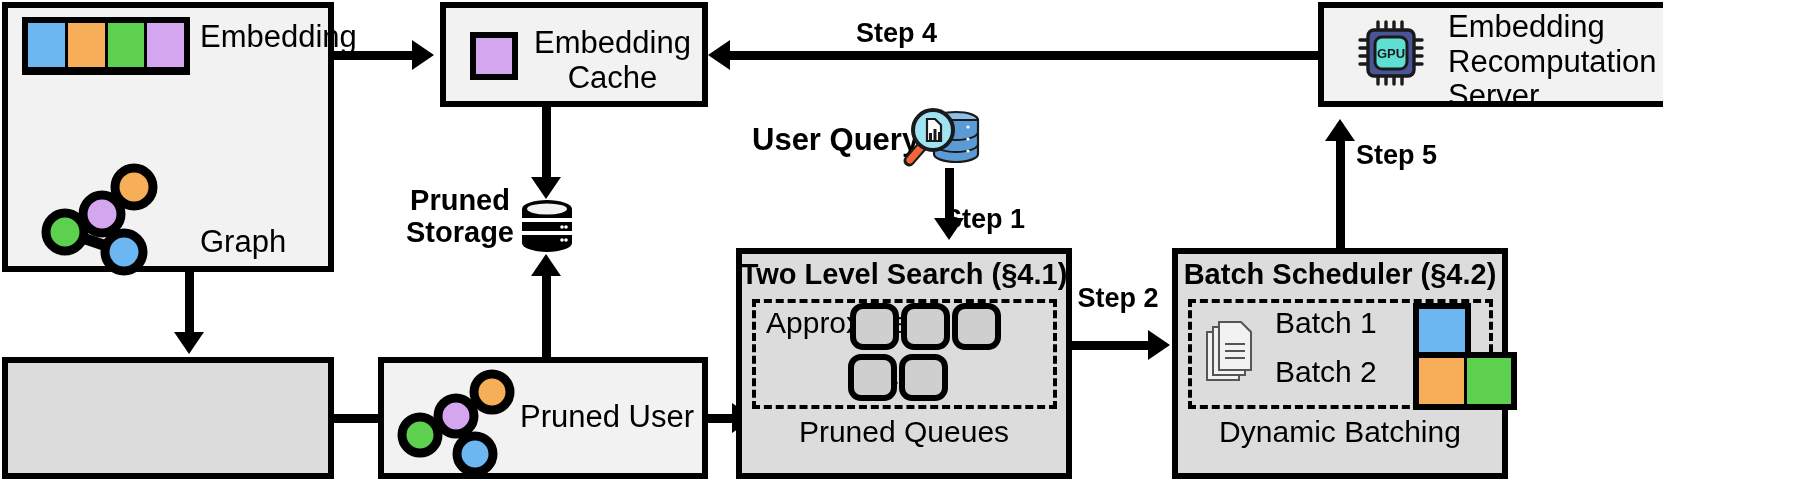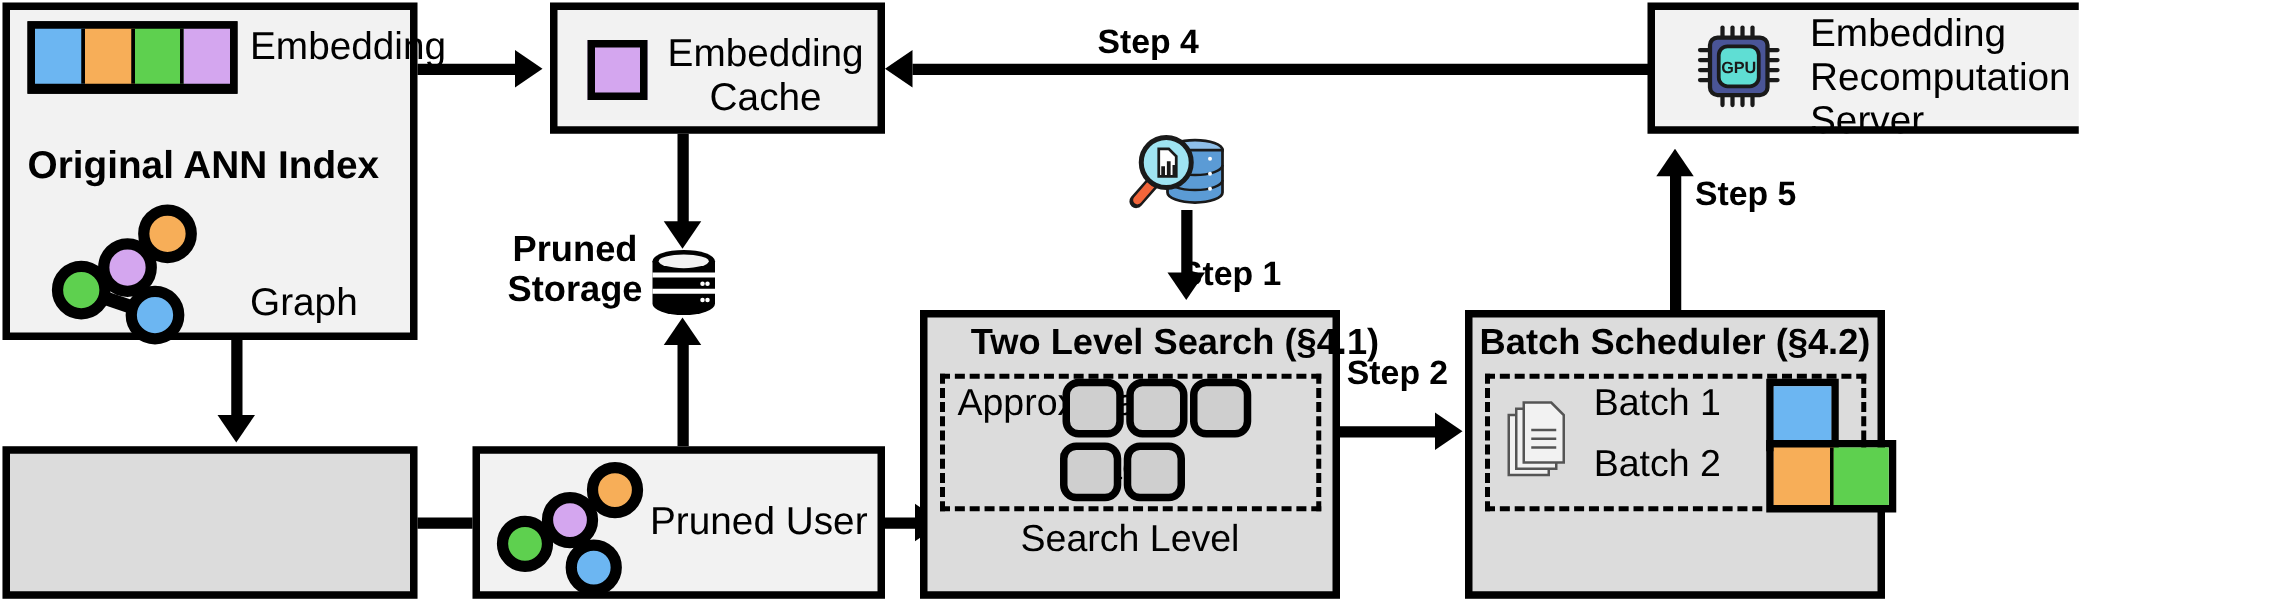--- a/index.html
+++ b/index.html
@@ -129,21 +129,20 @@
 
   <div class="strip" style="left:22px; top:17px; width:168px; height:58px;">
     <i class="cell" style="background:#6cb6f2;"></i>
     <i class="cell" style="background:#f7ae58;"></i>
     <i class="cell" style="background:#5ed04f;"></i>
     <i class="cell" style="background:#d4a6ef;"></i>
   </div>
 
   <div class="lbl" style="left:200px; top:20px; font-size:31px;">Embedding</div>
 
-  <div class="lbl bold" style="left:22px; top:115px; font-size:31px;">Original ANN Index</div>
 
   <div class="lbl" style="left:200px; top:225px; font-size:31px;">Graph</div>
 
   <svg style="position:absolute; left:30px; top:160px;" width="150" height="110" viewBox="0 0 150 110">
     <g stroke="#000000" stroke-width="11" stroke-linecap="round">
       <line x1="72" y1="54" x2="104" y2="27"></line>
       <line x1="35" y1="72" x2="72" y2="54"></line>
       <line x1="72" y1="54" x2="94" y2="92"></line>
       <line x1="35" y1="72" x2="94" y2="92"></line>
     </g>
@@ -202,20 +201,21 @@
     <circle cx="56" cy="44" r="18" fill="#d4a6ef" stroke="#000000" stroke-width="9"></circle>
     <circle cx="20" cy="63" r="18" fill="#5ed04f" stroke="#000000" stroke-width="9"></circle>
     <circle cx="75" cy="82" r="18" fill="#6cb6f2" stroke="#000000" stroke-width="9"></circle>
   </svg>
 
   <div class="lbl" style="left:520px; top:400px; font-size:31px;">Pruned User</div>
 
   <div class="ln" style="left:708px; top:414px; width:28px; height:9px;"></div>
   <div class="ah right" style="left:732px; top:403px;"></div>
 
+  <div class="lbl bold" style="left:752px; top:123px; font-size:31px;">User Query</div>
 
   <svg style="position:absolute; left:900px; top:100px;" width="82" height="72" viewBox="0 0 82 72">
     <g>
       <ellipse cx="56" cy="20" rx="22" ry="8" fill="#8fc0ea" stroke="#1a1a1a" stroke-width="2.2"></ellipse>
       <path d="M34 20 L34 54 A22 8 0 0 0 78 54 L78 20 Z" fill="#5b9bd5" stroke="#1a1a1a" stroke-width="2.2"></path>
       <path d="M34 32 A22 8 0 0 0 78 32" fill="none" stroke="#1a1a1a" stroke-width="2"></path>
       <path d="M34 44 A22 8 0 0 0 78 44" fill="none" stroke="#1a1a1a" stroke-width="2"></path>
       <circle cx="68" cy="27" r="1.6" fill="#ffffff"></circle>
       <circle cx="68" cy="39" r="1.6" fill="#ffffff"></circle>
       <circle cx="68" cy="51" r="1.6" fill="#ffffff"></circle>
@@ -229,35 +229,35 @@
       <rect x="33.5" y="29" width="3" height="11" fill="#1a1a1a"></rect>
       <rect x="38" y="32" width="3" height="8" fill="#1a1a1a"></rect>
     </g>
   </svg>
 
   <div class="ln" style="left:945px; top:168px; width:9px; height:52px;"></div>
   <div class="ah down" style="left:934px; top:218px;"></div>
   <div class="lbl bold" style="left:944px; top:168px; font-size:27px;margin-top:36px;">Step 1</div>
 
   <div class="box grey" style="left:736px; top:248px; width:336px; height:231px;"></div>
-  <div class="lbl bold ctr" style="left:736px; top:258px; width:336px; font-size:29px;padding-left:36px;">Two Level Search (§4.1)</div>
+  <div class="lbl bold ctr" style="left:736px; top:258px; width:336px; font-size:29px;">Two Level Search (§4.1)</div>
 
   <div class="dashed" style="left:752px; top:299px; width:305px; height:110px;"></div>
 
   <div class="lbl" style="left:766px; top:306px; font-size:30px;">Approximate</div>
   <div class="slotrow" style="left:1010px; top:303px; width:160px; transform:translateX(-160px);">
     <i class="slot"></i><i class="slot"></i><i class="slot"></i>
   </div>
 
   <div class="lbl" style="left:846px; top:357px; font-size:30px;">Exact</div>
   <div class="slotrow" style="left:958px; top:354px; width:110px; transform:translateX(-110px);">
     <i class="slot"></i><i class="slot"></i>
   </div>
 
-  <div class="lbl ctr" style="left:736px; top:415px; width:336px; font-size:30px;">Search Level</div>
+  <div class="lbl ctr" style="left:736px; top:415px; width:336px; font-size:30px;">Pruned Queues</div>
 
   <div class="ln" style="left:1072px; top:341px; width:78px; height:9px;"></div>
   <div class="ah right" style="left:1148px; top:330px;"></div>
   <div class="lbl bold ctr" style="left:1068px; top:283px; width:100px; font-size:27px;">Step 2</div>
 
   <div class="box grey" style="left:1172px; top:248px; width:336px; height:231px;"></div>
   <div class="lbl bold ctr" style="left:1172px; top:258px; width:336px; font-size:29px;">Batch Scheduler (§4.2)</div>
 
   <div class="dashed" style="left:1188px; top:299px; width:305px; height:110px;"></div>
 
@@ -278,20 +278,21 @@
   <div class="batchsw" style="left:1413px; top:303px; width:58px; height:58px;">
     <i style="background:#6cb6f2;"></i>
   </div>
 
   <div class="lbl" style="left:1275px; top:355px; font-size:30px;">Batch 2</div>
   <div class="batchsw" style="left:1413px; top:352px; width:104px; height:58px;">
     <i style="background:#f7ae58; border-right:3px solid #000;"></i>
     <i style="background:#5ed04f;"></i>
   </div>
 
+  <div class="lbl ctr" style="left:1172px; top:415px; width:336px; font-size:30px;">Dynamic Batching</div>
 
   <div class="ln" style="left:1336px; top:140px; width:9px; height:108px;"></div>
   <div class="ah up" style="left:1325px; top:119px;"></div>
   <div class="lbl bold" style="left:1356px; top:140px; font-size:27px;">Step 5</div>
 
   <div class="box" style="left:1318px; top:2px; width:496px; height:105px;"></div>
 
   <svg style="position:absolute; left:1358px; top:20px;" width="66" height="66" viewBox="0 0 66 66">
     <g stroke="#1a1a1a" stroke-width="3.4" stroke-linecap="round">
       <line x1="20" y1="2" x2="20" y2="12"></line>
@@ -315,15 +316,15 @@
     <rect x="17" y="17" width="32" height="32" rx="7" fill="#5fded4" stroke="#1a1a1a" stroke-width="3"></rect>
     <text x="33" y="38" text-anchor="middle" font-family="Liberation Sans, sans-serif" font-size="13" font-weight="bold" fill="#1a1a1a">GPU</text>
   </svg>
 
   <div class="lbl" style="left:1448px; top:10px; font-size:31px;">Embedding
 Recomputation
 Server</div>
 
   <div class="ln" style="left:730px; top:51px; width:590px; height:9px;"></div>
   <div class="ah left" style="left:708px; top:40px;"></div>
-  <div class="lbl bold" style="left:878px; top:18px; font-size:27px;">Step 4</div>
+  <div class="lbl bold" style="left:856px; top:18px; font-size:27px;">Step 4</div>
 
 </div>
 
 </body></html>

